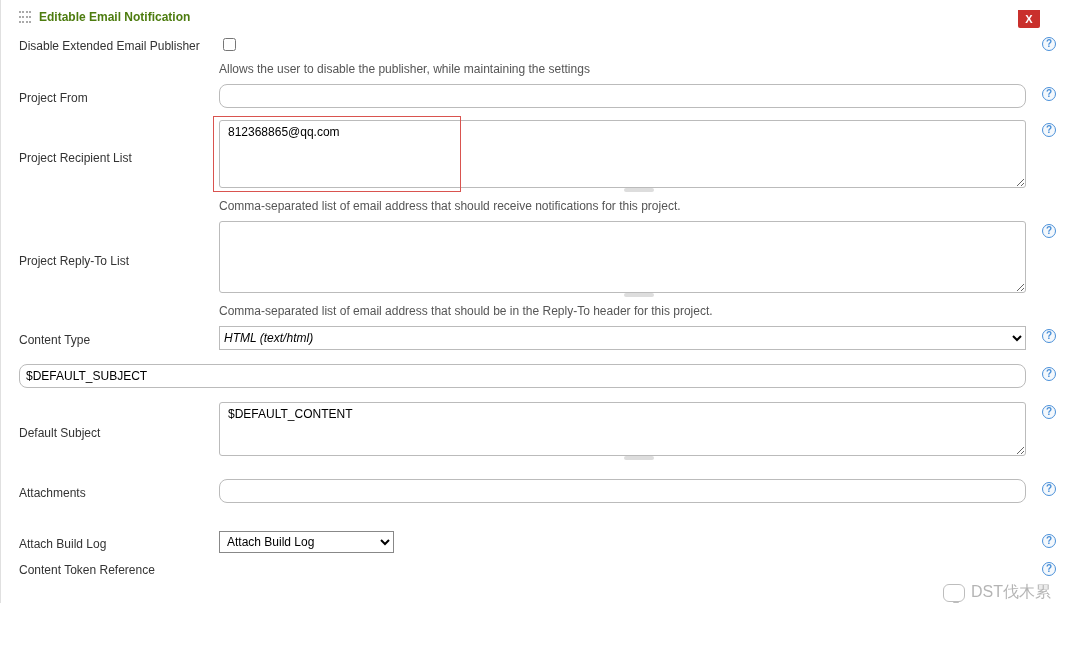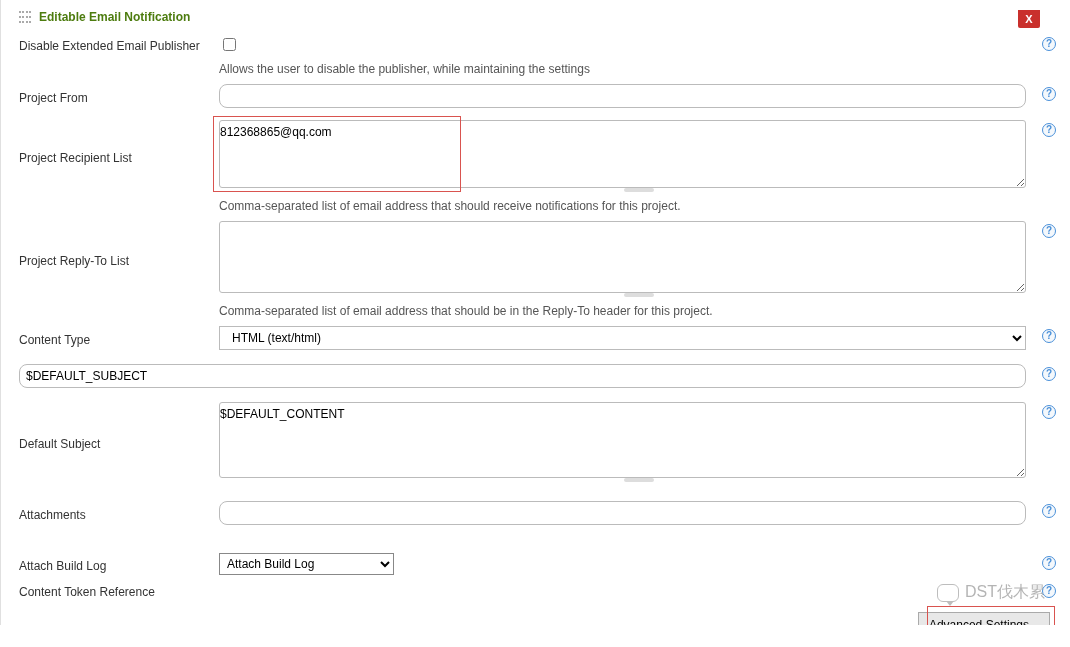--- a/index.html
+++ b/index.html
@@ -96,21 +96,21 @@
     border: 1px solid #bbb;
     border-radius: 8px;
     padding: 4px 6px;
     font-size: 12px;
     font-family: inherit;
   }
   .textarea {
     width: 100%;
     border: 1px solid #bbb;
     border-radius: 3px;
-    padding: 4px 0;
+    padding: 4px 8px;
     font-size: 12px;
     font-family: inherit;
     resize: vertical;
     overflow-y: scroll;
   }
   .ta-med { height: 68px; }
   .ta-tall { height: 72px; }
   .red-box {
     position: absolute;
     border: 1px solid #d9534f;
@@ -119,24 +119,25 @@
   }
   .help-text {
     color: #555;
     margin: 2px 0 8px 200px;
     padding-right: 32px;
   }
   .help-text a { color: #337ab7; text-decoration: underline; }
   select.full {
     width: 100%;
     border: 1px solid #bbb;
-    padding: 3px 8px;
+    padding: 3px 0;
     font-size: 12px;
     font-family: inherit;
     background: #fff;
+    font-style: italic;
   }
   select.small {
     width: 175px;
     border: 1px solid #888;
     padding: 2px 3px;
     font-size: 12px;
     font-family: inherit;
     background: #fff;
   }
   .chk {
@@ -158,21 +159,21 @@
     right: 15px;
     top: 606px;
     width: 128px;
     height: 36px;
     border: 1px solid #d9534f;
     pointer-events: none;
     z-index: 6;
   }
   .watermark {
     position: absolute;
-    right: 25px;
+    right: 19px;
     top: 582px;
     color: #777;
     font-size: 16px;
     opacity: 0.55;
     display: flex;
     align-items: center;
     gap: 6px;
     pointer-events: none;
   }
   .wm-bubble {
@@ -268,21 +269,21 @@
     <div class="row" style="margin-top:8px;">
       <div class="field-col">
         <input type="text" class="text-input" value="$DEFAULT_SUBJECT" style="">
       </div>
       <div class="help-col"><span class="help-icon">?</span></div>
     </div>
 
     <div class="row" style="margin-top:8px;">
       <div class="label-col">Default Subject</div>
       <div class="field-col" style="position:relative;">
-        <textarea class="textarea" style="height: 76px;">$DEFAULT_CONTENT</textarea>
+        <textarea class="textarea" style="height: 54px;">$DEFAULT_CONTENT</textarea>
         <div class="resize-nub"></div>
       </div>
       <div class="help-col"><span class="help-icon">?</span></div>
     </div>
 
     <div class="row" style="margin-top:14px;">
       <div class="label-col">Attachments</div>
       <div class="field-col">
         <input type="text" class="text-input" value="" style="">
       </div>

